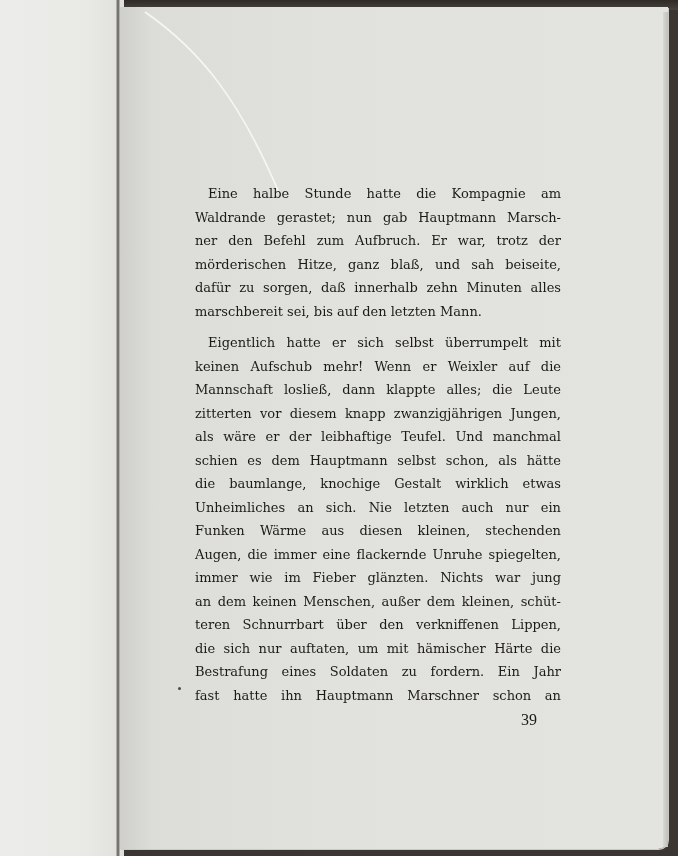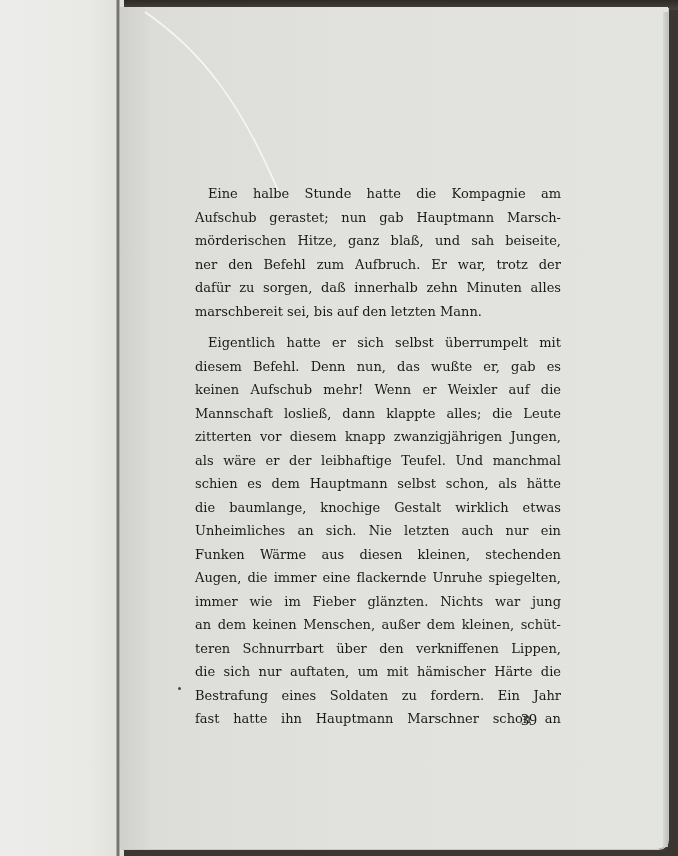--- a/index.html
+++ b/index.html
@@ -75,29 +75,28 @@
 <div class="page-right-edge"></div>
 <div class="gutter"></div>
 
 <svg class="crease" viewBox="0 0 160 190">
   <path d="M5 2 C 60 40, 100 90, 140 185" stroke="#f6f6f3" stroke-width="1.6" fill="none"></path>
 </svg>
 
 <div class="text-block">
   <p class="para">
     <span class="line indent">Eine halbe Stunde hatte die Kompagnie am</span>
-    <span class="line">Aufschub gerastet; nun gab Hauptmann Marsch-</span>
+    <span class="line">Waldrande gerastet; nun gab Hauptmann Marsch-</span>
+    <span class="line">ner den Befehl zum Aufbruch. Er war, trotz der</span>
     <span class="line">mörderischen Hitze, ganz blaß, und sah beiseite,</span>
-    <span class="line">ner den Befehl zum Aufbruch. Er war, trotz der</span>
     <span class="line">dafür zu sorgen, daß innerhalb zehn Minuten alles</span>
     <span class="line last">marschbereit sei, bis auf den letzten Mann.</span>
   </p>
   <p class="para">
     <span class="line indent">Eigentlich hatte er sich selbst überrumpelt mit</span>
-    <span class="line">diesem Befehl. Denn nun, das wußte er, gab es</span>
     <span class="line">keinen Aufschub mehr! Wenn er Weixler auf die</span>
     <span class="line">Mannschaft losließ, dann klappte alles; die Leute</span>
     <span class="line">zitterten vor diesem knapp zwanzigjährigen Jungen,</span>
     <span class="line">als wäre er der leibhaftige Teufel. Und manchmal</span>
     <span class="line">schien es dem Hauptmann selbst schon, als hätte</span>
     <span class="line">die baumlange, knochige Gestalt wirklich etwas</span>
     <span class="line">Unheimliches an sich. Nie letzten auch nur ein</span>
     <span class="line">Funken Wärme aus diesen kleinen, stechenden</span>
     <span class="line">Augen, die immer eine flackernde Unruhe spiegelten,</span>
     <span class="line">immer wie im Fieber glänzten. Nichts war jung</span>

